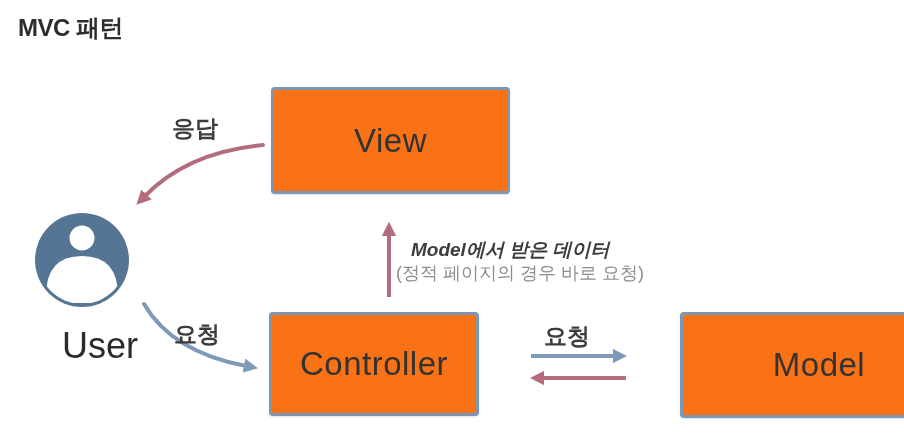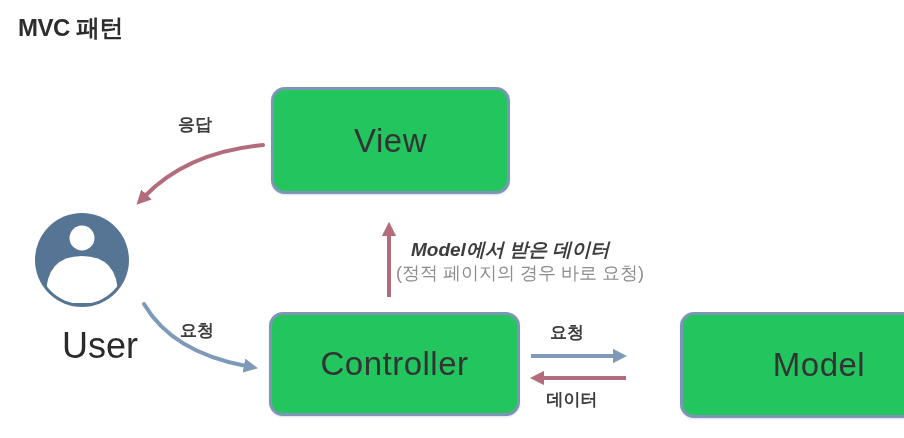--- a/index.html
+++ b/index.html
@@ -10,32 +10,32 @@
     font-family:"Liberation Sans", sans-serif;
     overflow:hidden;
   }
   #page-title{
     position:absolute;left:18px;top:12px;
     font-size:24px;font-weight:600;color:#2d2d2d;
     letter-spacing:-0.5px;
   }
   .node-box{
     position:absolute;box-sizing:border-box;
-    background:#22c55e;border:3px solid #7d96b6;border-radius:14px;
+    background:#f97316;border:3px solid #7d96b6;border-radius:4px;
     display:flex;align-items:center;justify-content:center;
     box-shadow:0 1px 2px rgba(120,140,170,0.25);
   }
   .node-box .node-label{
     font-size:33px;color:#333333;font-weight:400;letter-spacing:0.5px;
   }
   #view-box{left:271px;top:87px;width:239px;height:107px;}
-  #controller-box{left:269px;top:312px;width:251px;height:104px;}
+  #controller-box{left:269px;top:312px;width:210px;height:104px;}
   #model-box{left:680px;top:312px;width:278px;height:106px;}
   .edge-label{
-    position:absolute;font-size:17px;font-weight:700;color:#3d3d3d;
+    position:absolute;font-size:23px;font-weight:700;color:#3d3d3d;
     text-align:center;white-space:nowrap;
   }
   #label-response{left:164px;top:113px;width:62px;}
   #label-request-user{left:166px;top:319px;width:62px;}
   #label-request-model{left:536px;top:321px;width:62px;}
   #label-data-model{left:534px;top:388px;width:76px;}
   #label-data-to-view{left:411px;top:237px;font-size:19px;font-weight:700;color:#3d3d3d;position:absolute;white-space:nowrap;font-style:italic;}
   #sublabel-data-to-view{left:396px;top:261px;font-size:18px;font-weight:400;color:#8d8d8d;position:absolute;white-space:nowrap;}
   #user-label{
     position:absolute;left:28px;top:325px;width:110px;
@@ -92,15 +92,14 @@
     <span class="node-label">Model</span>
   </div>
 
   <div id="user-label">User</div>
 
   <div id="label-response" class="edge-label">응답</div>
   <div id="label-request-user" class="edge-label">요청</div>
   <div id="label-data-to-view">Model에서 받은 데이터</div>
   <div id="sublabel-data-to-view">(정적 페이지의 경우 바로 요청)</div>
   <div id="label-request-model" class="edge-label">요청</div>
-  <div id="label-data-model" class="edge-label">데이터</div>
 
 </div>
 
 </body></html>

